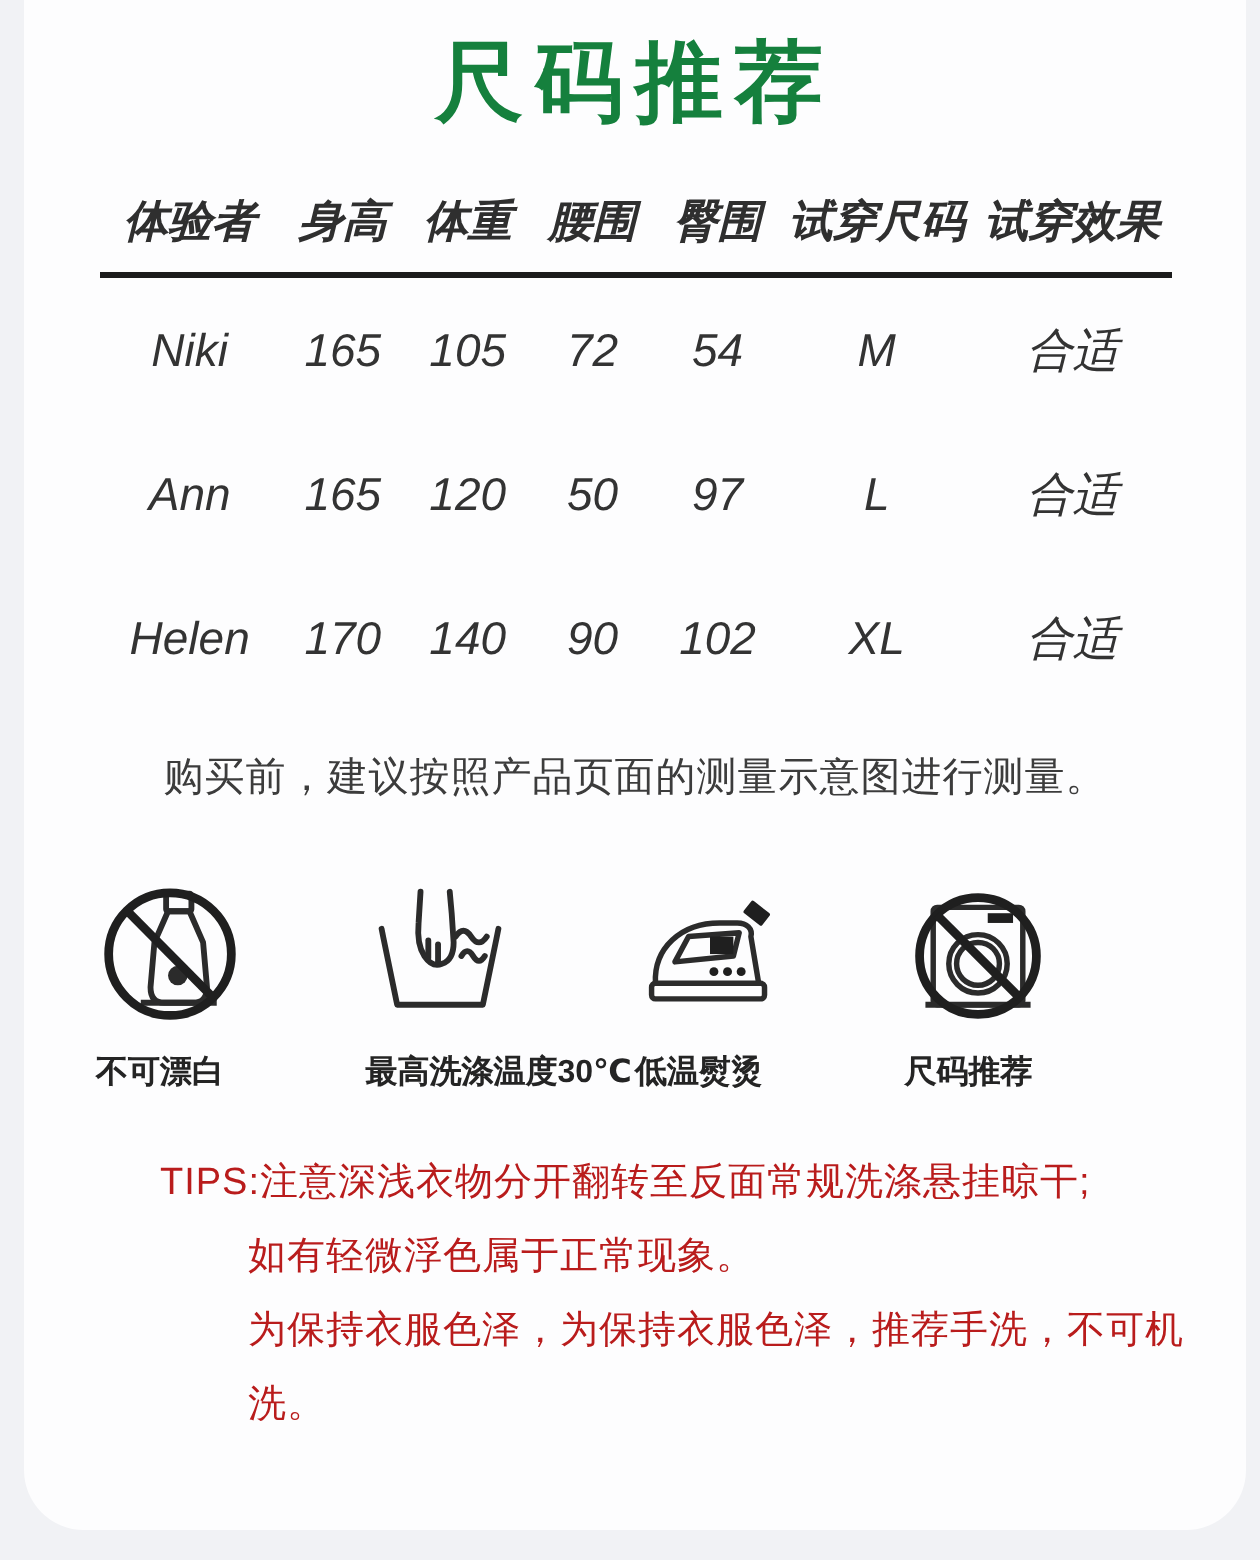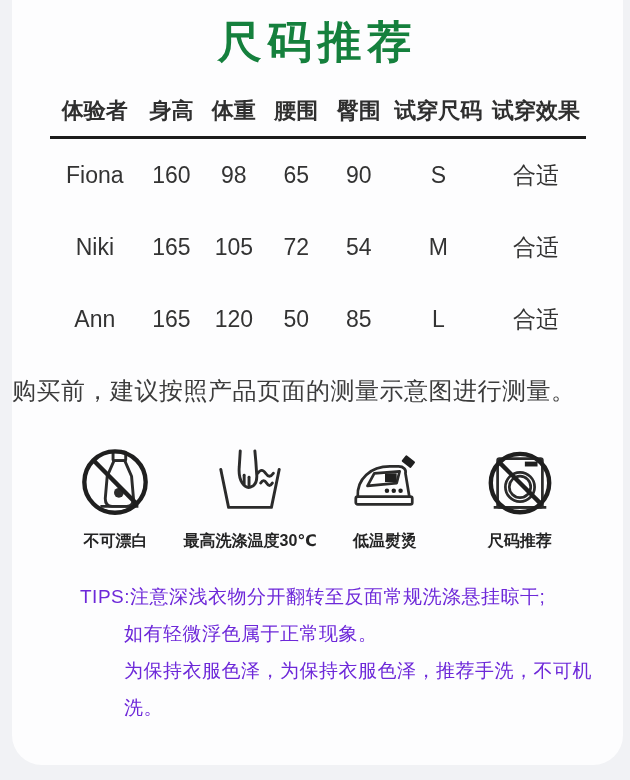--- a/index.html
+++ b/index.html
@@ -26,20 +26,21 @@
     line-height:52px;
     font-weight:800;
     letter-spacing:6px;
     color:#15803d;
   }
   table.size-table{
     width:536px;
     margin:28px auto 0;
     border-collapse:collapse;
     table-layout:fixed;
+    font-style:italic;
   }
   .size-table col.c-tester{width:90px;}
   .size-table col.c-num{width:62px;}
   .size-table col.c-size{width:96px;}
   .size-table col.c-fit{width:98px;}
   .size-table th{
     font-size:22px;
     font-weight:700;
     color:#2f2f2f;
     padding:0 0 10px 0;
@@ -51,48 +52,48 @@
     height:70px;
     text-align:center;
     vertical-align:middle;
     font-size:23px;
     font-weight:400;
     color:#333;
     white-space:nowrap;
   }
   .measure-note{
     margin-top:20px;
-    font-size:24px;
+    text-align:center;
+    font-size:20px;
     color:#3c3c3c;
     letter-spacing:0.5px;
   }
   .care-row{
     margin:40px 36px 0;
     display:flex;
   }
   .care-item{
     flex:1;
     display:flex;
     flex-direction:column;
-    align-items:center;
   }
   .care-item svg{display:block;}
   .care-label{
     margin-top:10px;
     font-size:16px;
     font-weight:600;
     color:#242424;
     white-space:nowrap;
   }
   .tips{
     margin:26px 0 0 68px;
     font-size:19px;
     font-weight:500;
     line-height:37px;
-    color:#6d28d9;
+    color:#b91c1c;
     letter-spacing:0.5px;
   }
   .tips .indent{padding-left:44px;}
 </style>
 </head>
 <body>
 
 <div class="card">
 
   <div class="page-title">尺码推荐</div>
@@ -113,44 +114,44 @@
         <th>身高</th>
         <th>体重</th>
         <th>腰围</th>
         <th>臀围</th>
         <th>试穿尺码</th>
         <th>试穿效果</th>
       </tr>
     </thead>
     <tbody>
       <tr>
-        <td>Fiona</td>
-        <td>160</td>
-        <td>98</td>
-        <td>65</td>
-        <td>90</td>
-        <td>S</td>
-        <td>合适</td>
-      </tr>
-      <tr>
         <td>Niki</td>
         <td>165</td>
         <td>105</td>
         <td>72</td>
         <td>54</td>
         <td>M</td>
         <td>合适</td>
       </tr>
       <tr>
         <td>Ann</td>
         <td>165</td>
         <td>120</td>
         <td>50</td>
-        <td>85</td>
+        <td>97</td>
         <td>L</td>
+        <td>合适</td>
+      </tr>
+      <tr>
+        <td>Helen</td>
+        <td>170</td>
+        <td>140</td>
+        <td>90</td>
+        <td>102</td>
+        <td>XL</td>
         <td>合适</td>
       </tr>
     </tbody>
   </table>
 
   <div class="measure-note">购买前，建议按照产品页面的测量示意图进行测量。</div>
 
   <div class="care-row">
 
     <div class="care-item">

